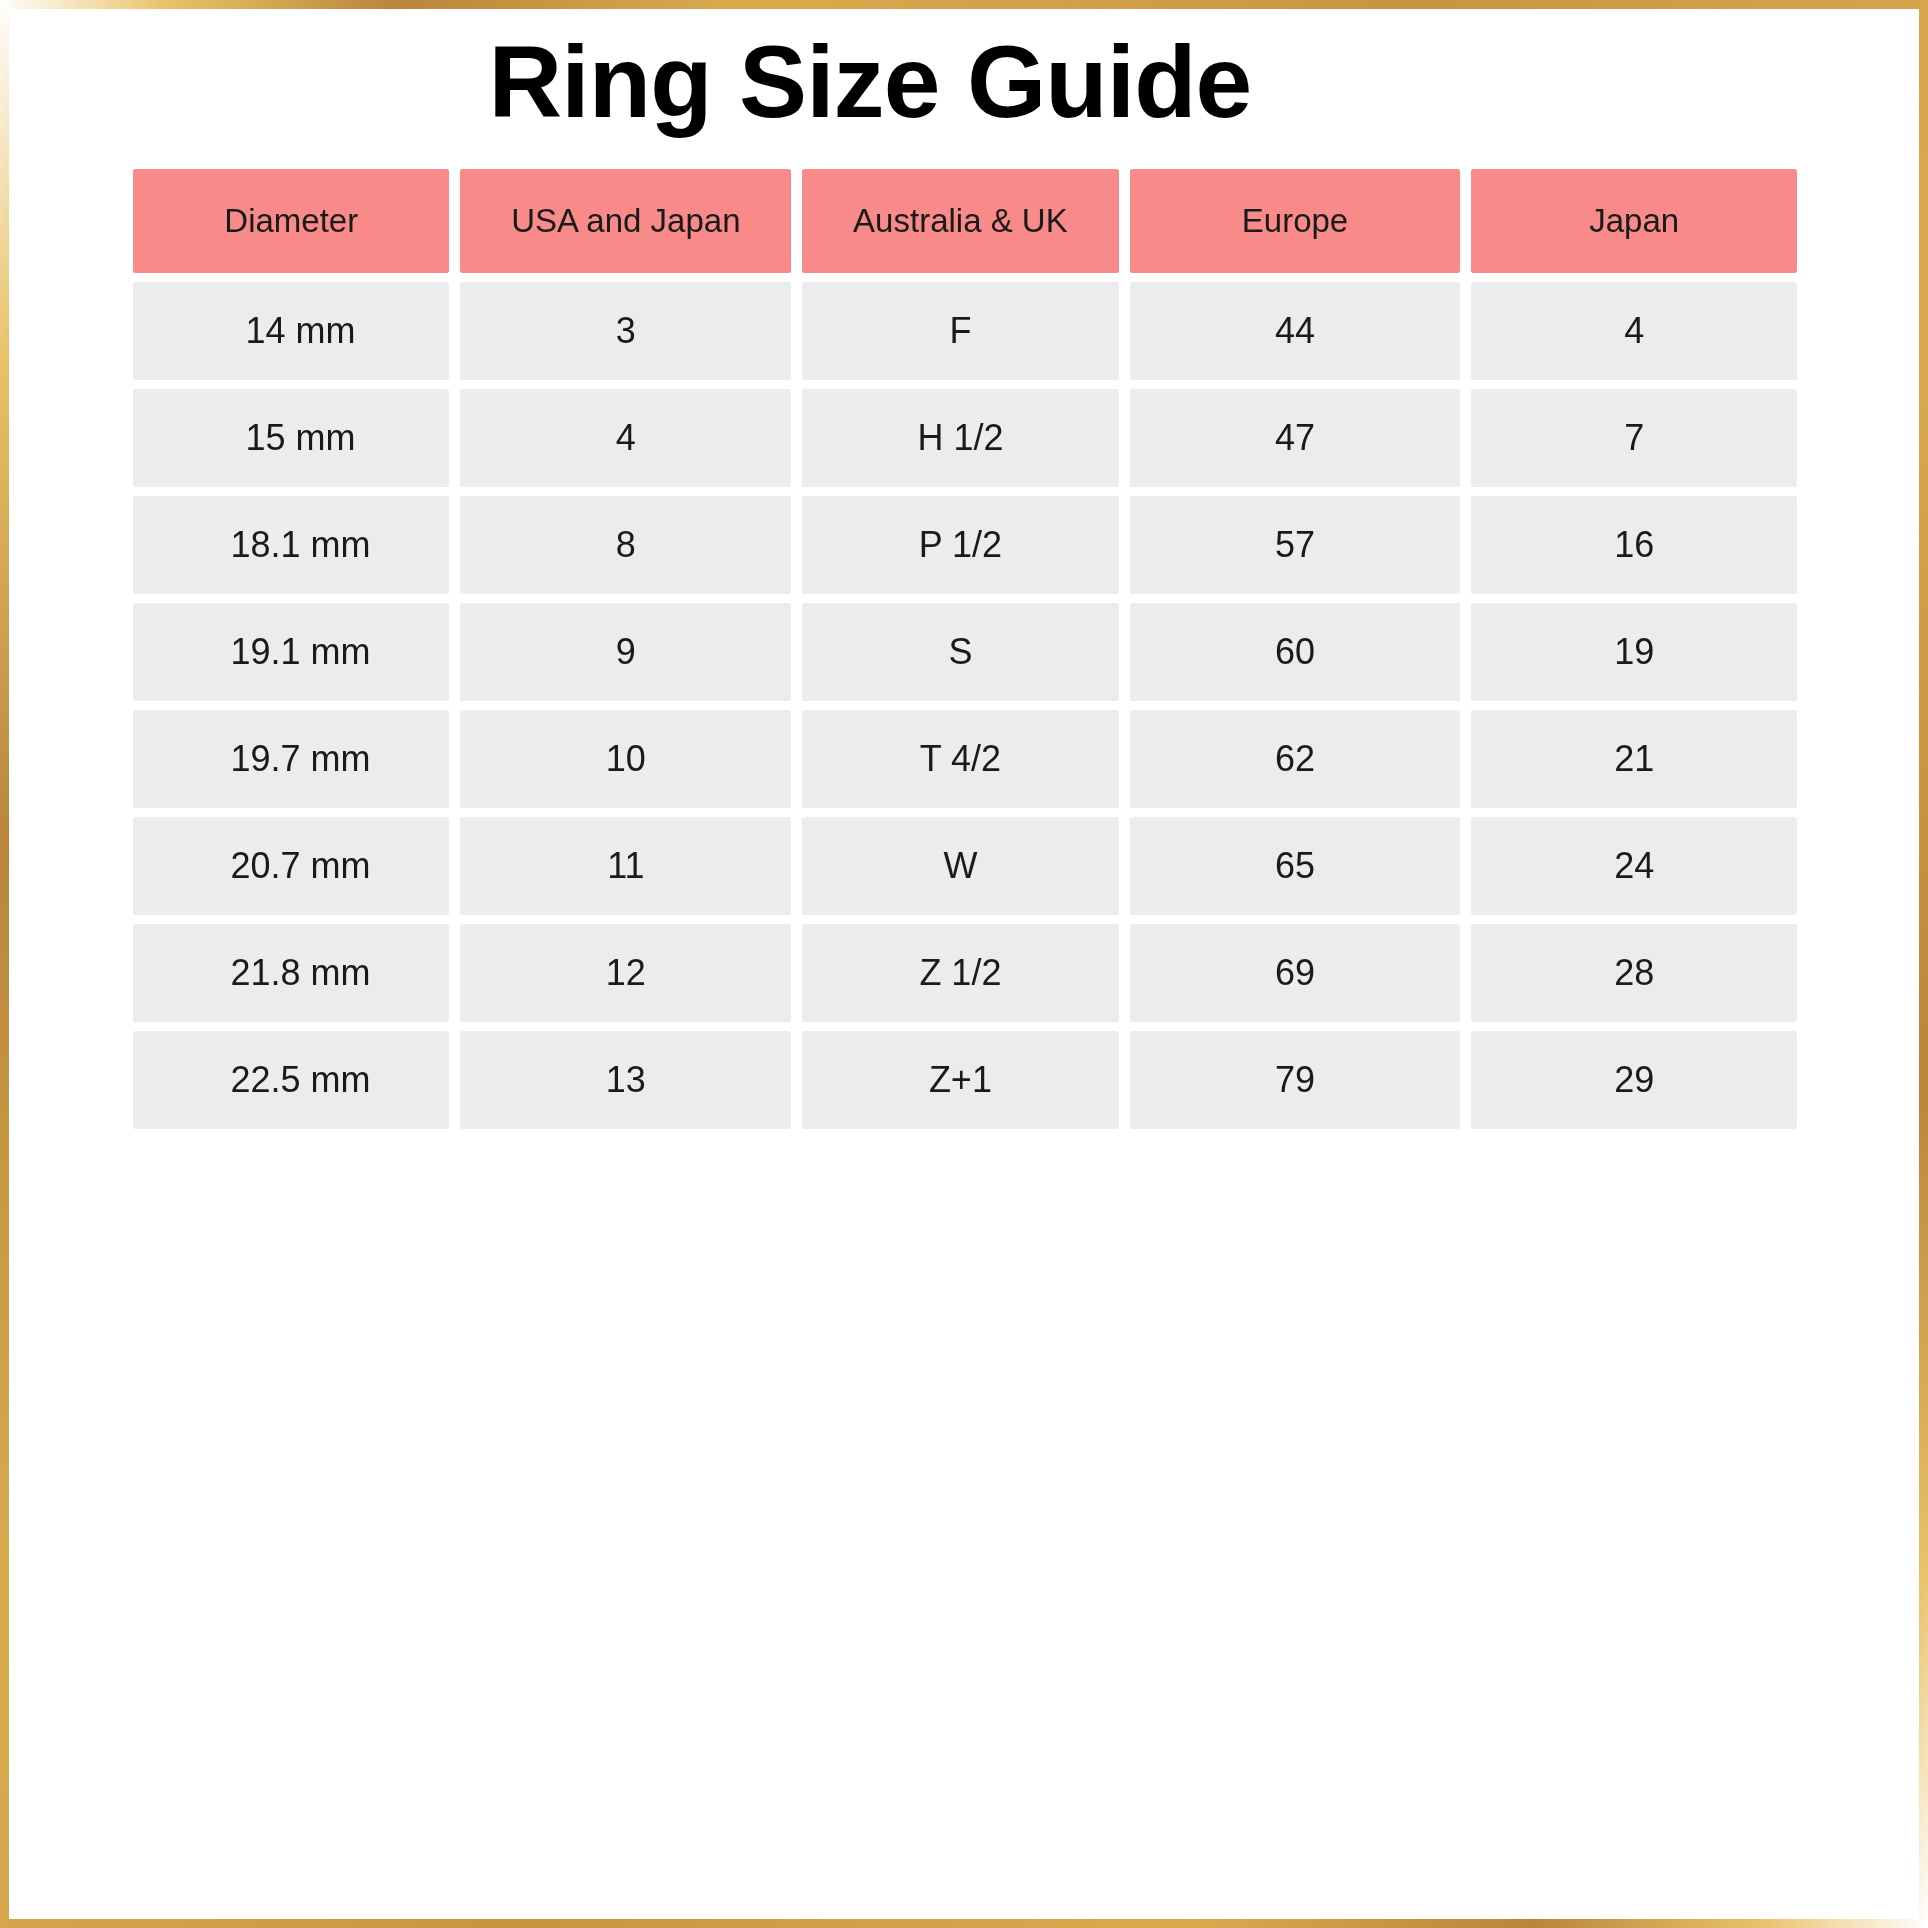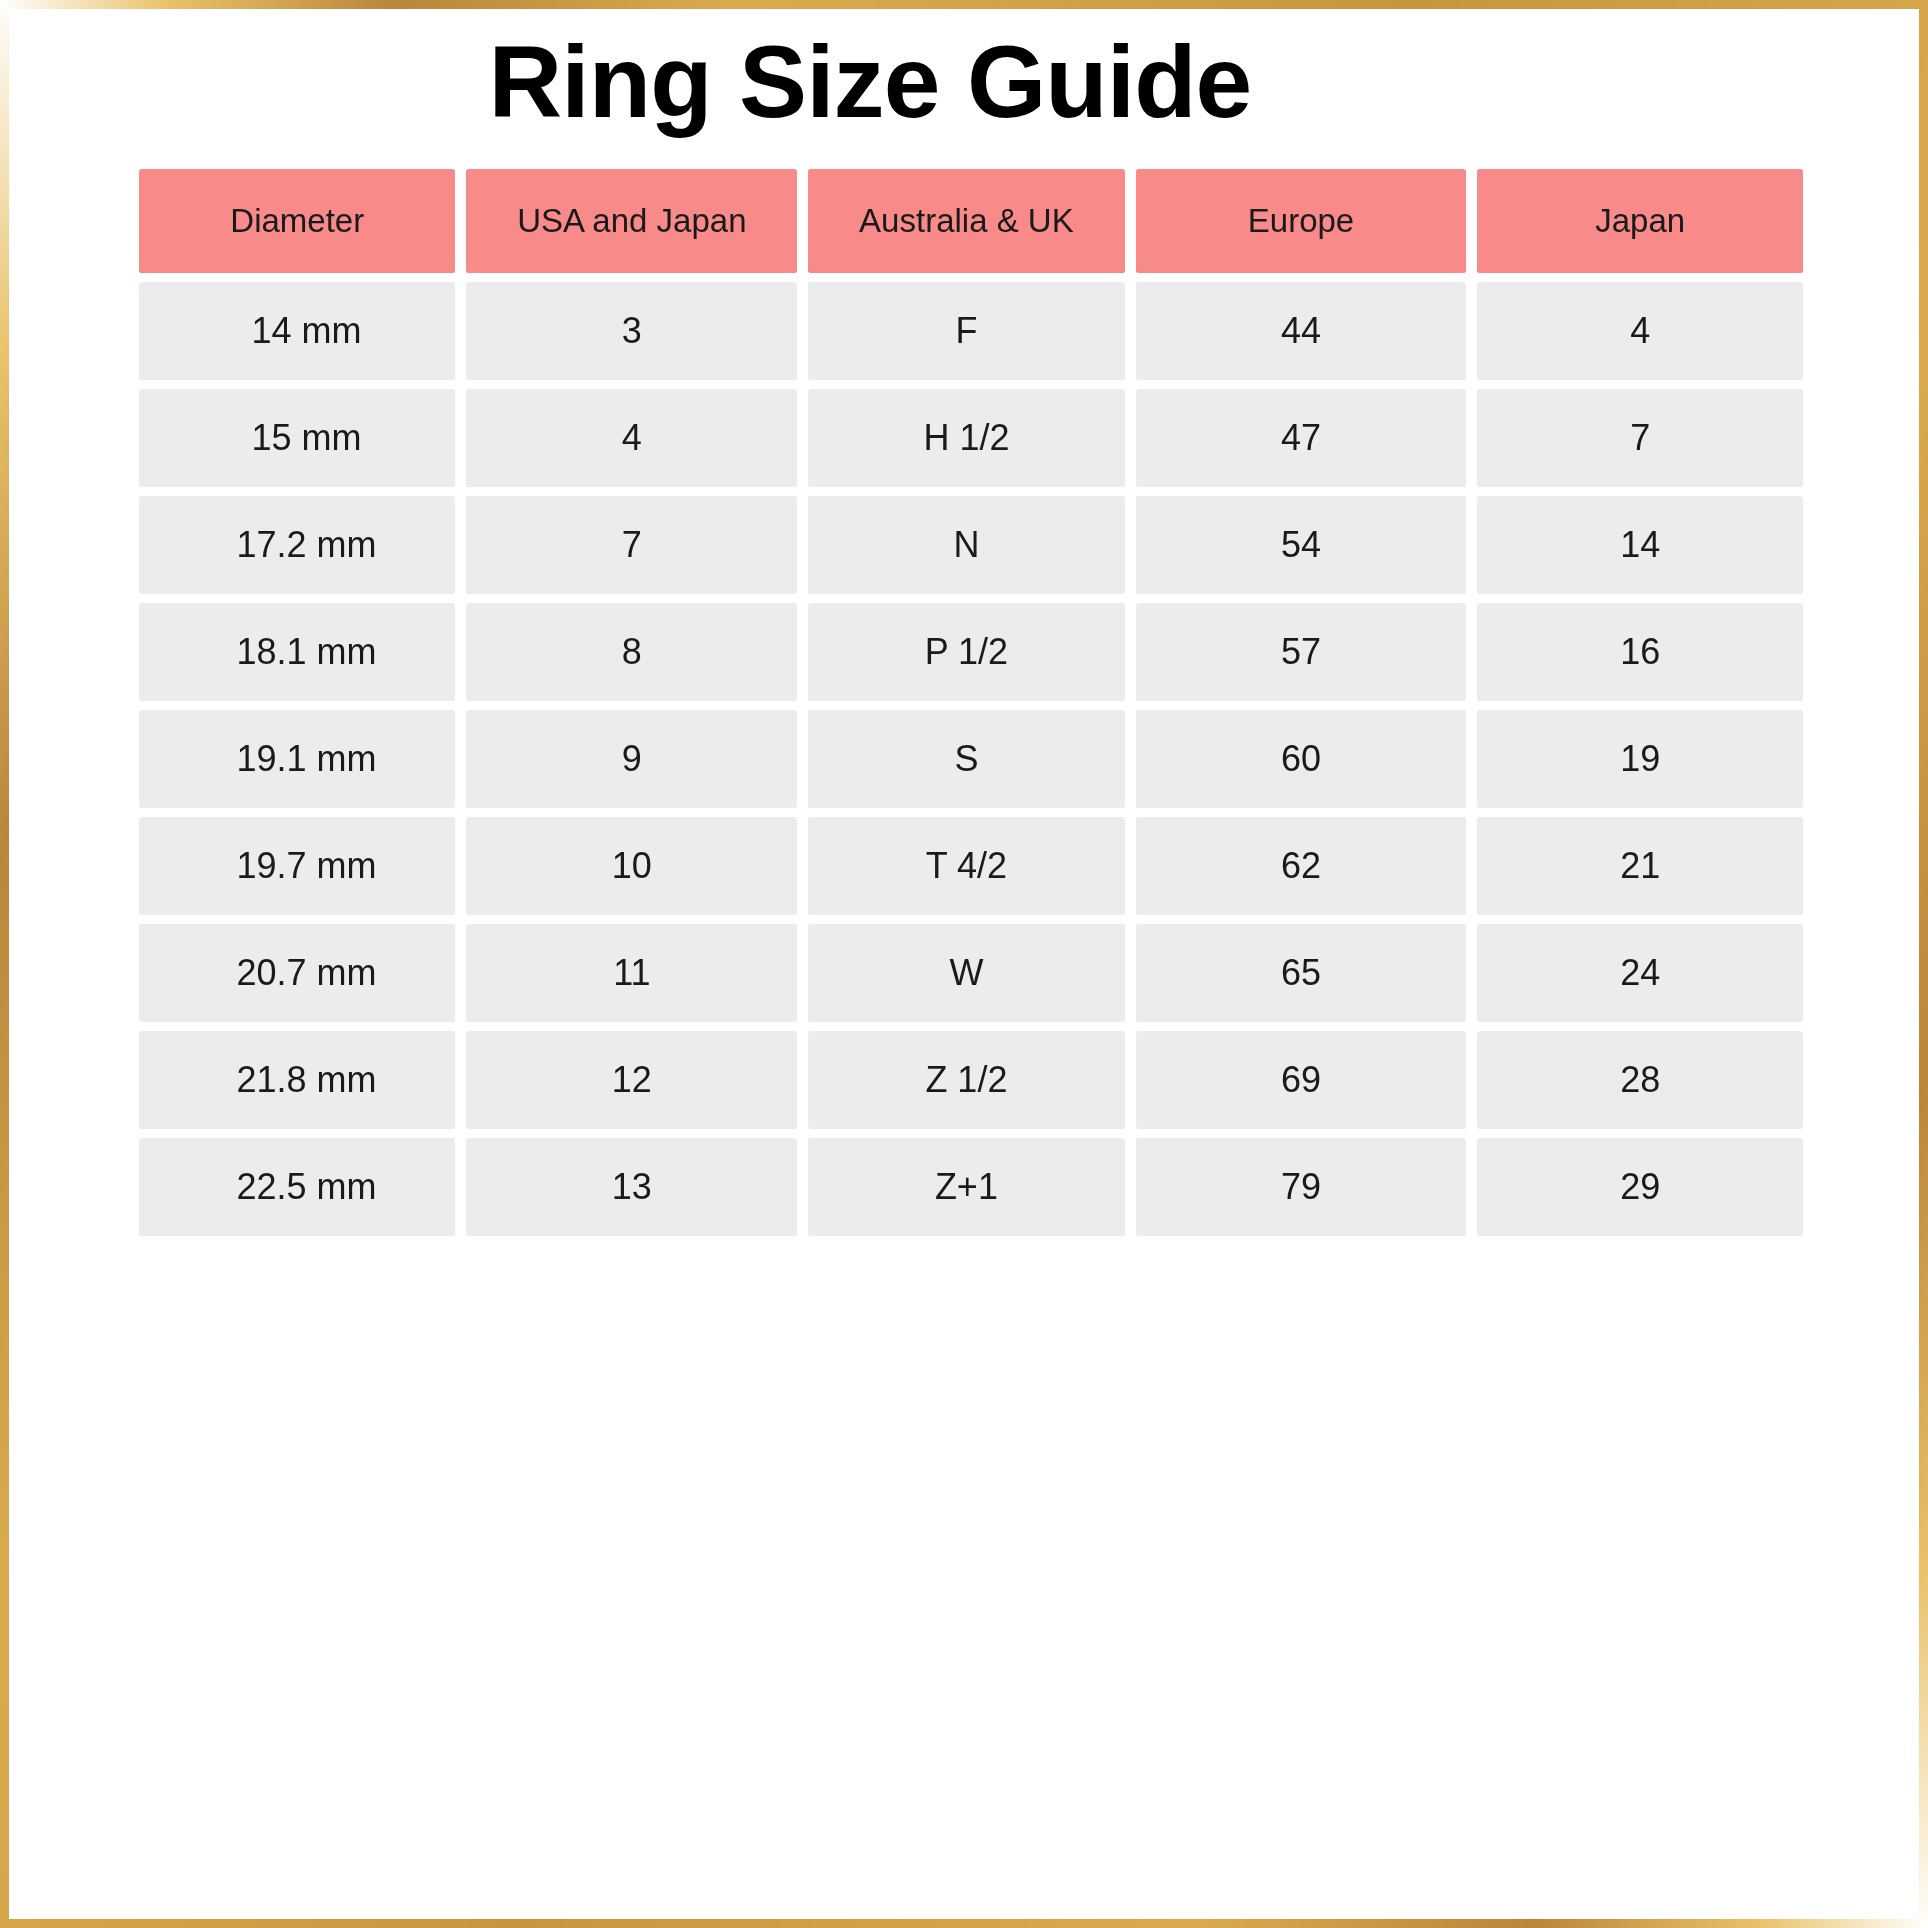--- a/index.html
+++ b/index.html
@@ -54,21 +54,21 @@
     font-size: 102px;
     font-weight: bold;
     color: #000000;
     letter-spacing: -0.9px;
     line-height: 1.1;
   }
 
   .table-wrap {
     position: absolute;
     top: 160px;
-    left: 128px;
+    left: 122px;
     width: 1686px;
   }
 
   table.size-table {
     border-collapse: separate;
     border-spacing: 11.3px 9.4px;
     width: 1686px;
     table-layout: fixed;
   }
 
@@ -145,27 +145,20 @@
           <td>4</td>
         </tr>
         <tr>
           <td class="diameter">15 mm</td>
           <td>4</td>
           <td>H 1/2</td>
           <td>47</td>
           <td>7</td>
         </tr>
         <tr>
-          <td class="diameter">17.2 mm</td>
-          <td>7</td>
-          <td>N</td>
-          <td>54</td>
-          <td>14</td>
-        </tr>
-        <tr>
           <td class="diameter">18.1 mm</td>
           <td>8</td>
           <td>P 1/2</td>
           <td>57</td>
           <td>16</td>
         </tr>
         <tr>
           <td class="diameter">19.1 mm</td>
           <td>9</td>
           <td>S</td>

